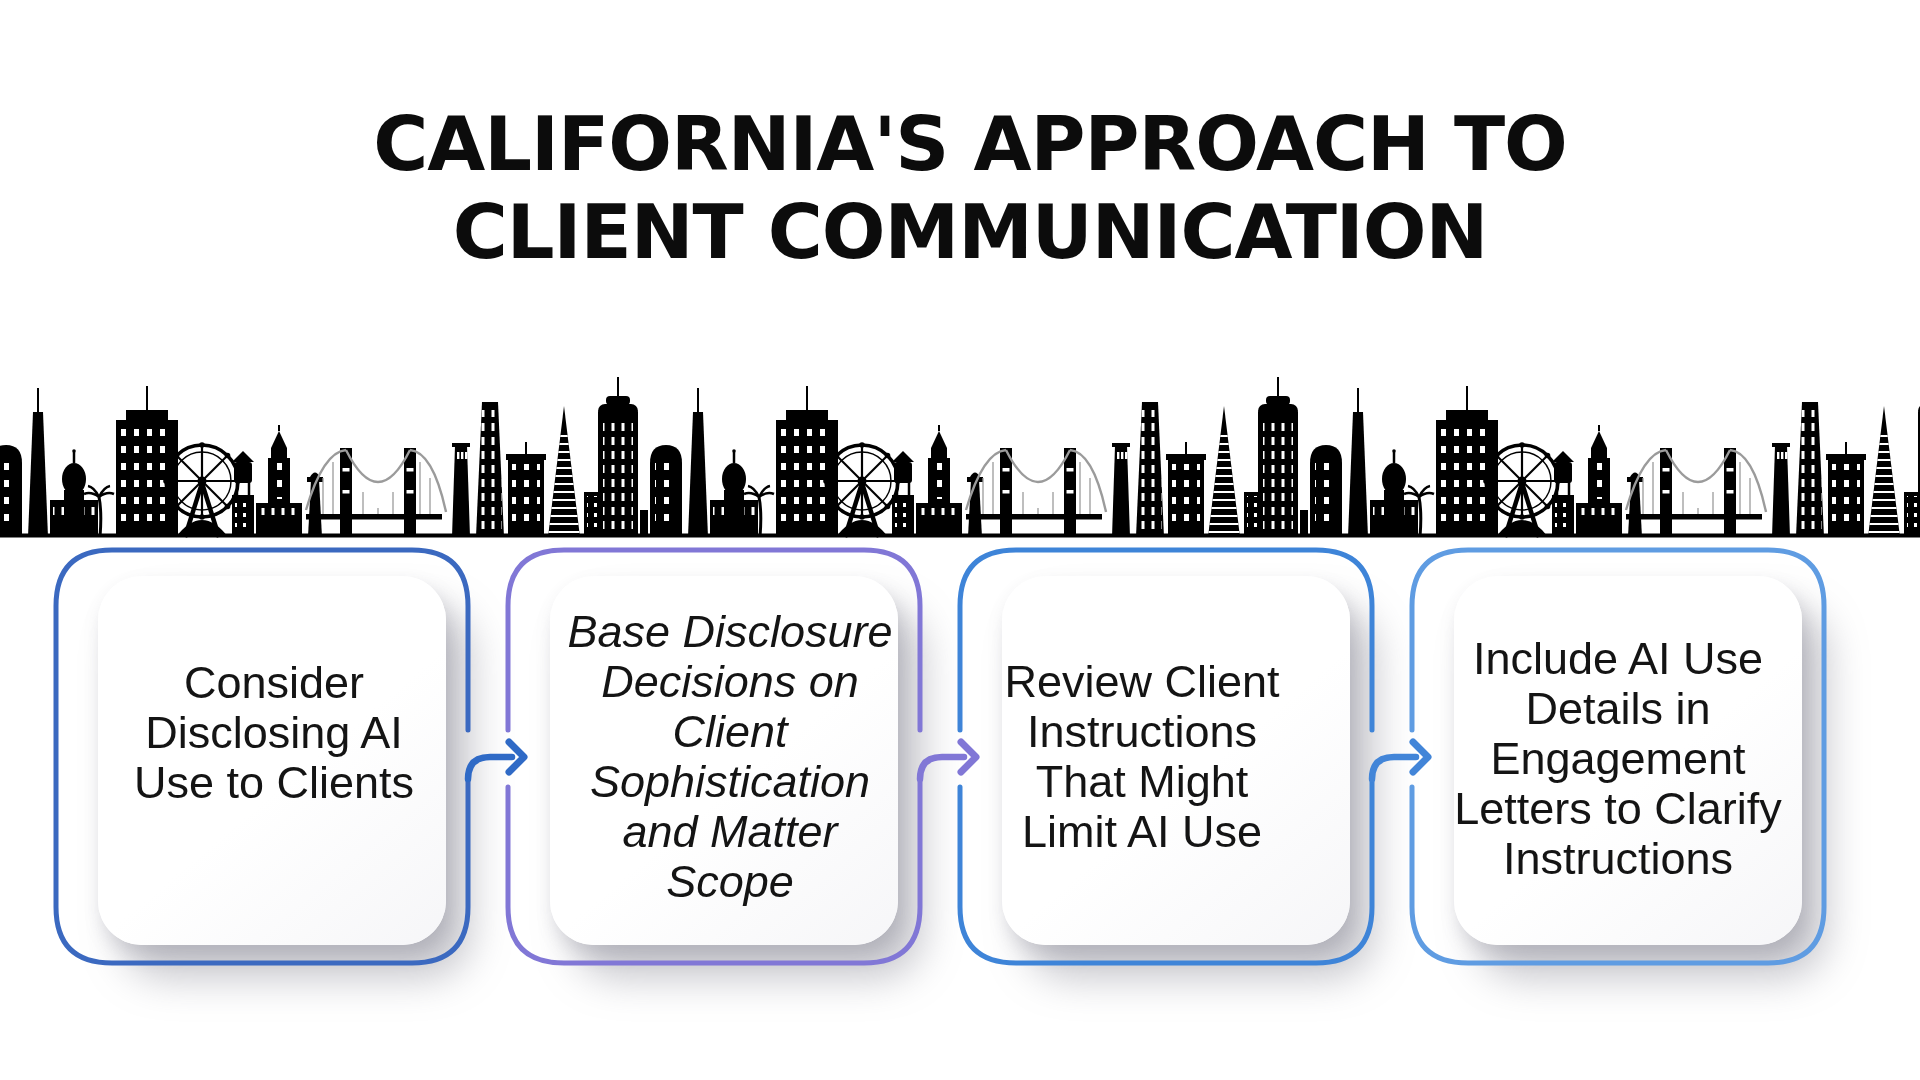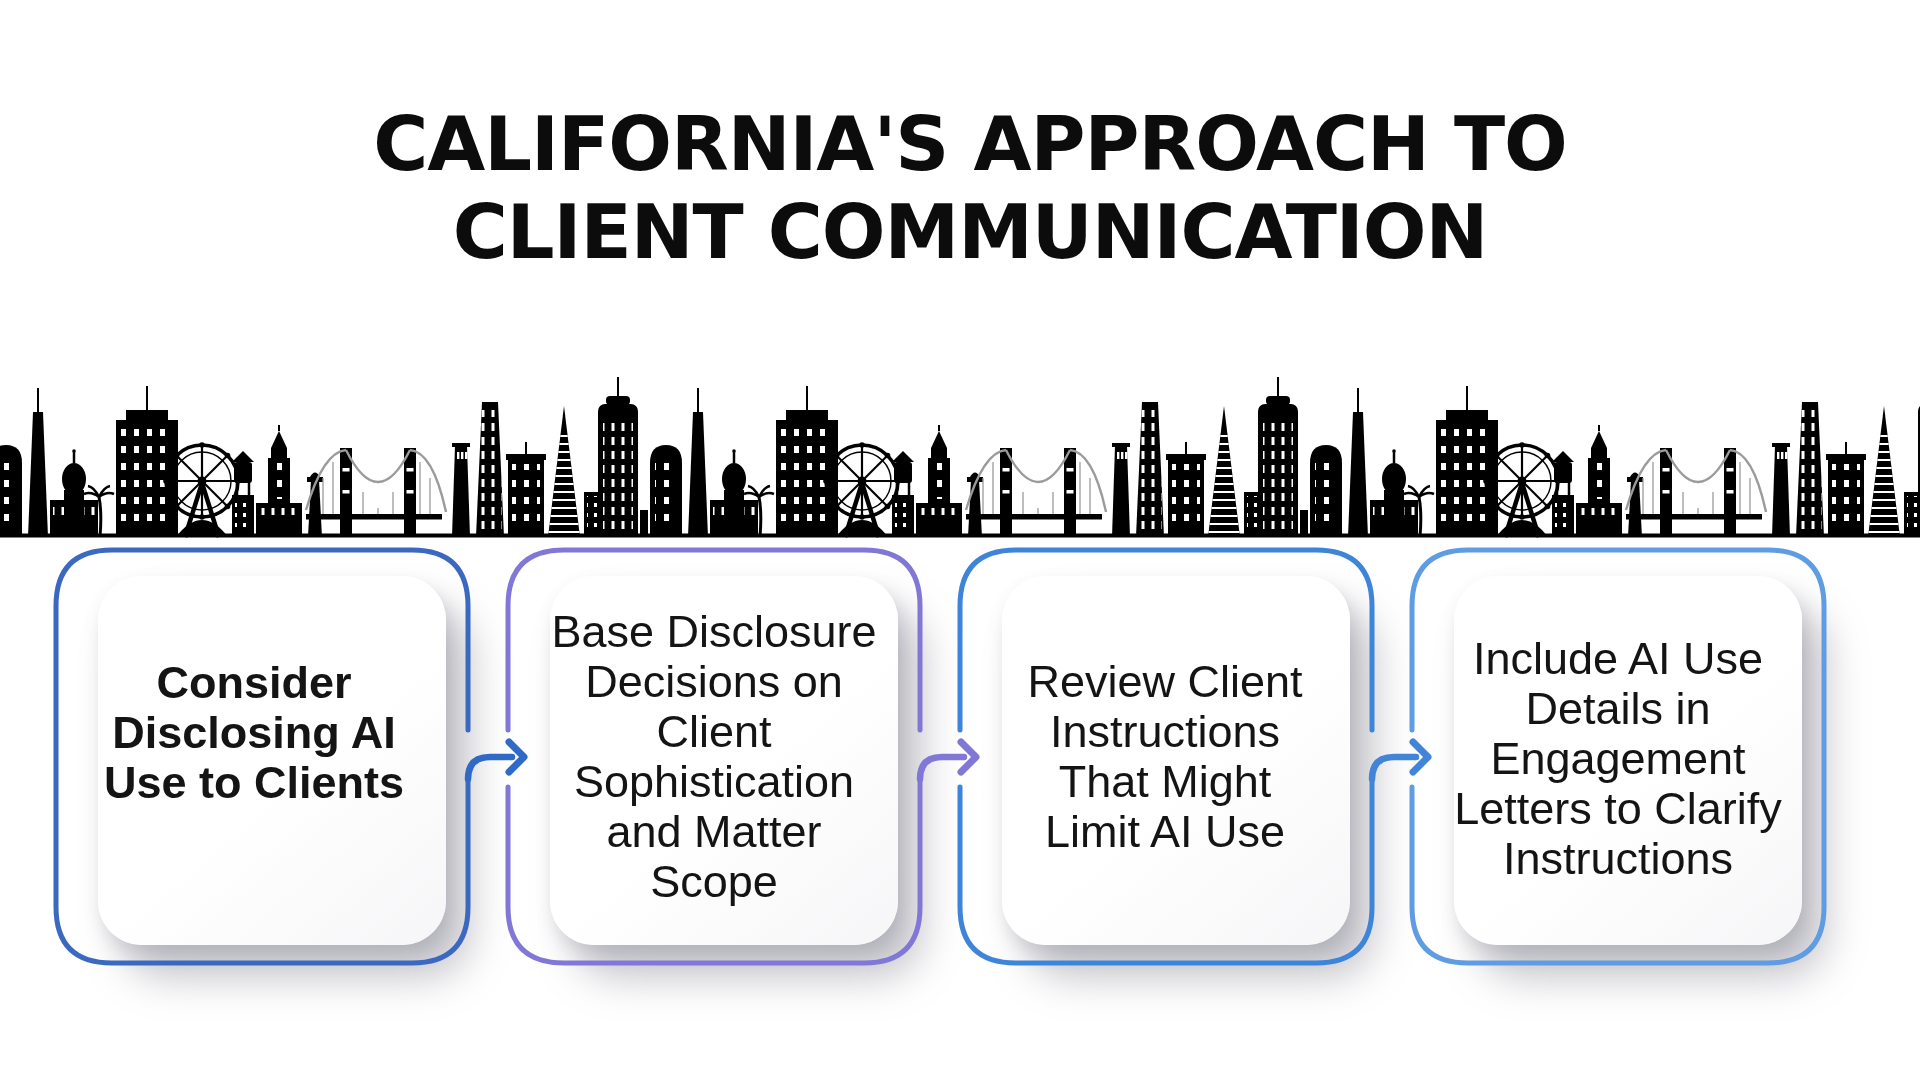--- a/index.html
+++ b/index.html
@@ -11,21 +11,21 @@
   .cards{position:absolute;inset:0;z-index:1;}
   .card{position:absolute;top:576px;width:348px;height:369px;border-radius:44px;
         background:linear-gradient(140deg,#ffffff 55%,#f6f6f8 100%);
         box-shadow:24px 32px 40px rgba(108,108,122,.40), 4px 10px 18px rgba(120,120,135,.22);}
   .card1{left:98px;} .card2{left:550px;} .card3{left:1002px;} .card4{left:1454px;}
   svg.overlay{position:absolute;left:0;top:0;z-index:2;pointer-events:none;}
   .texts{position:absolute;inset:0;z-index:3;}
   .step-text{position:absolute;top:550px;width:412px;height:413px;display:flex;
              align-items:center;justify-content:center;text-align:center;
              font-size:45px;line-height:50px;color:#141414;white-space:pre-line;}
-  .st1{left:48px;font-weight:bold;} .st2{left:508px;} .st3{left:959px;align-items:center;} .st4{left:1412px;}
+  .st1{left:68px;} .st2{left:524px;font-style:italic;} .st3{left:936px;align-items:center;} .st4{left:1412px;}
   .st1 .inner{transform:translateY(-24px);}
   .st4 .inner{transform:translateY(2px);}
 </style>
 </head>
 <body>
 
 <div class="canvas">
 
   <div class="cards">
     <div class="card card1"></div>

